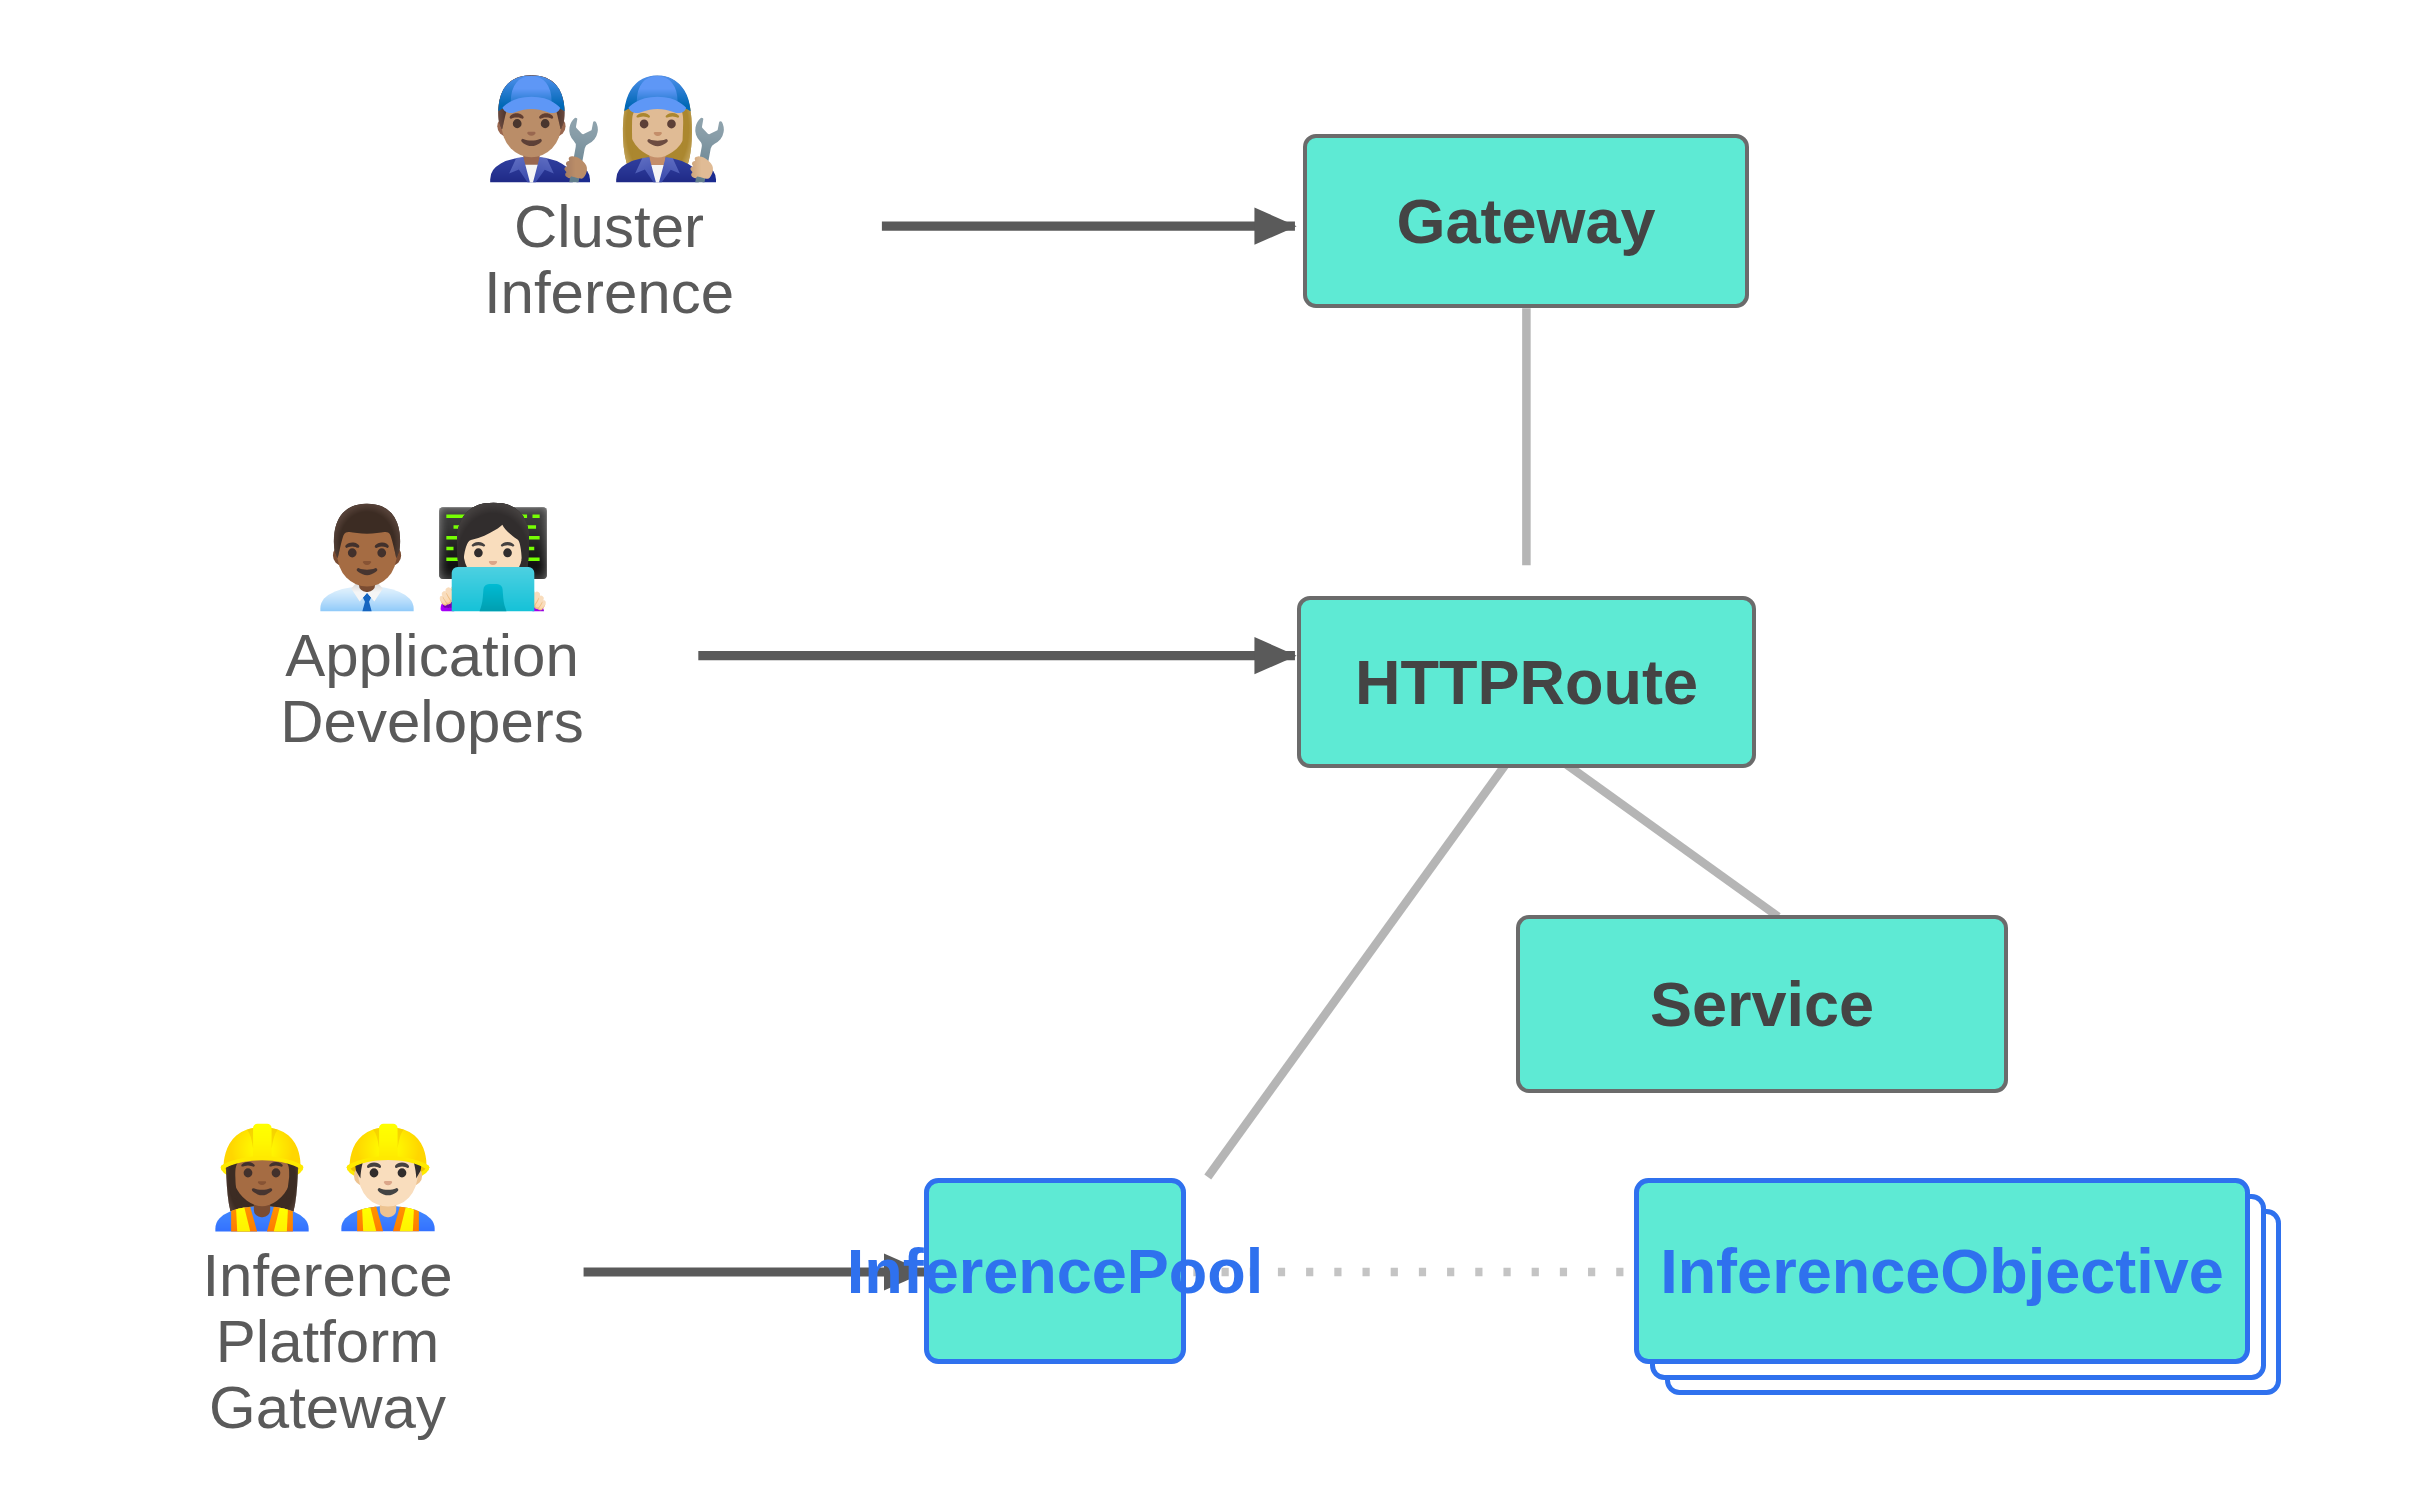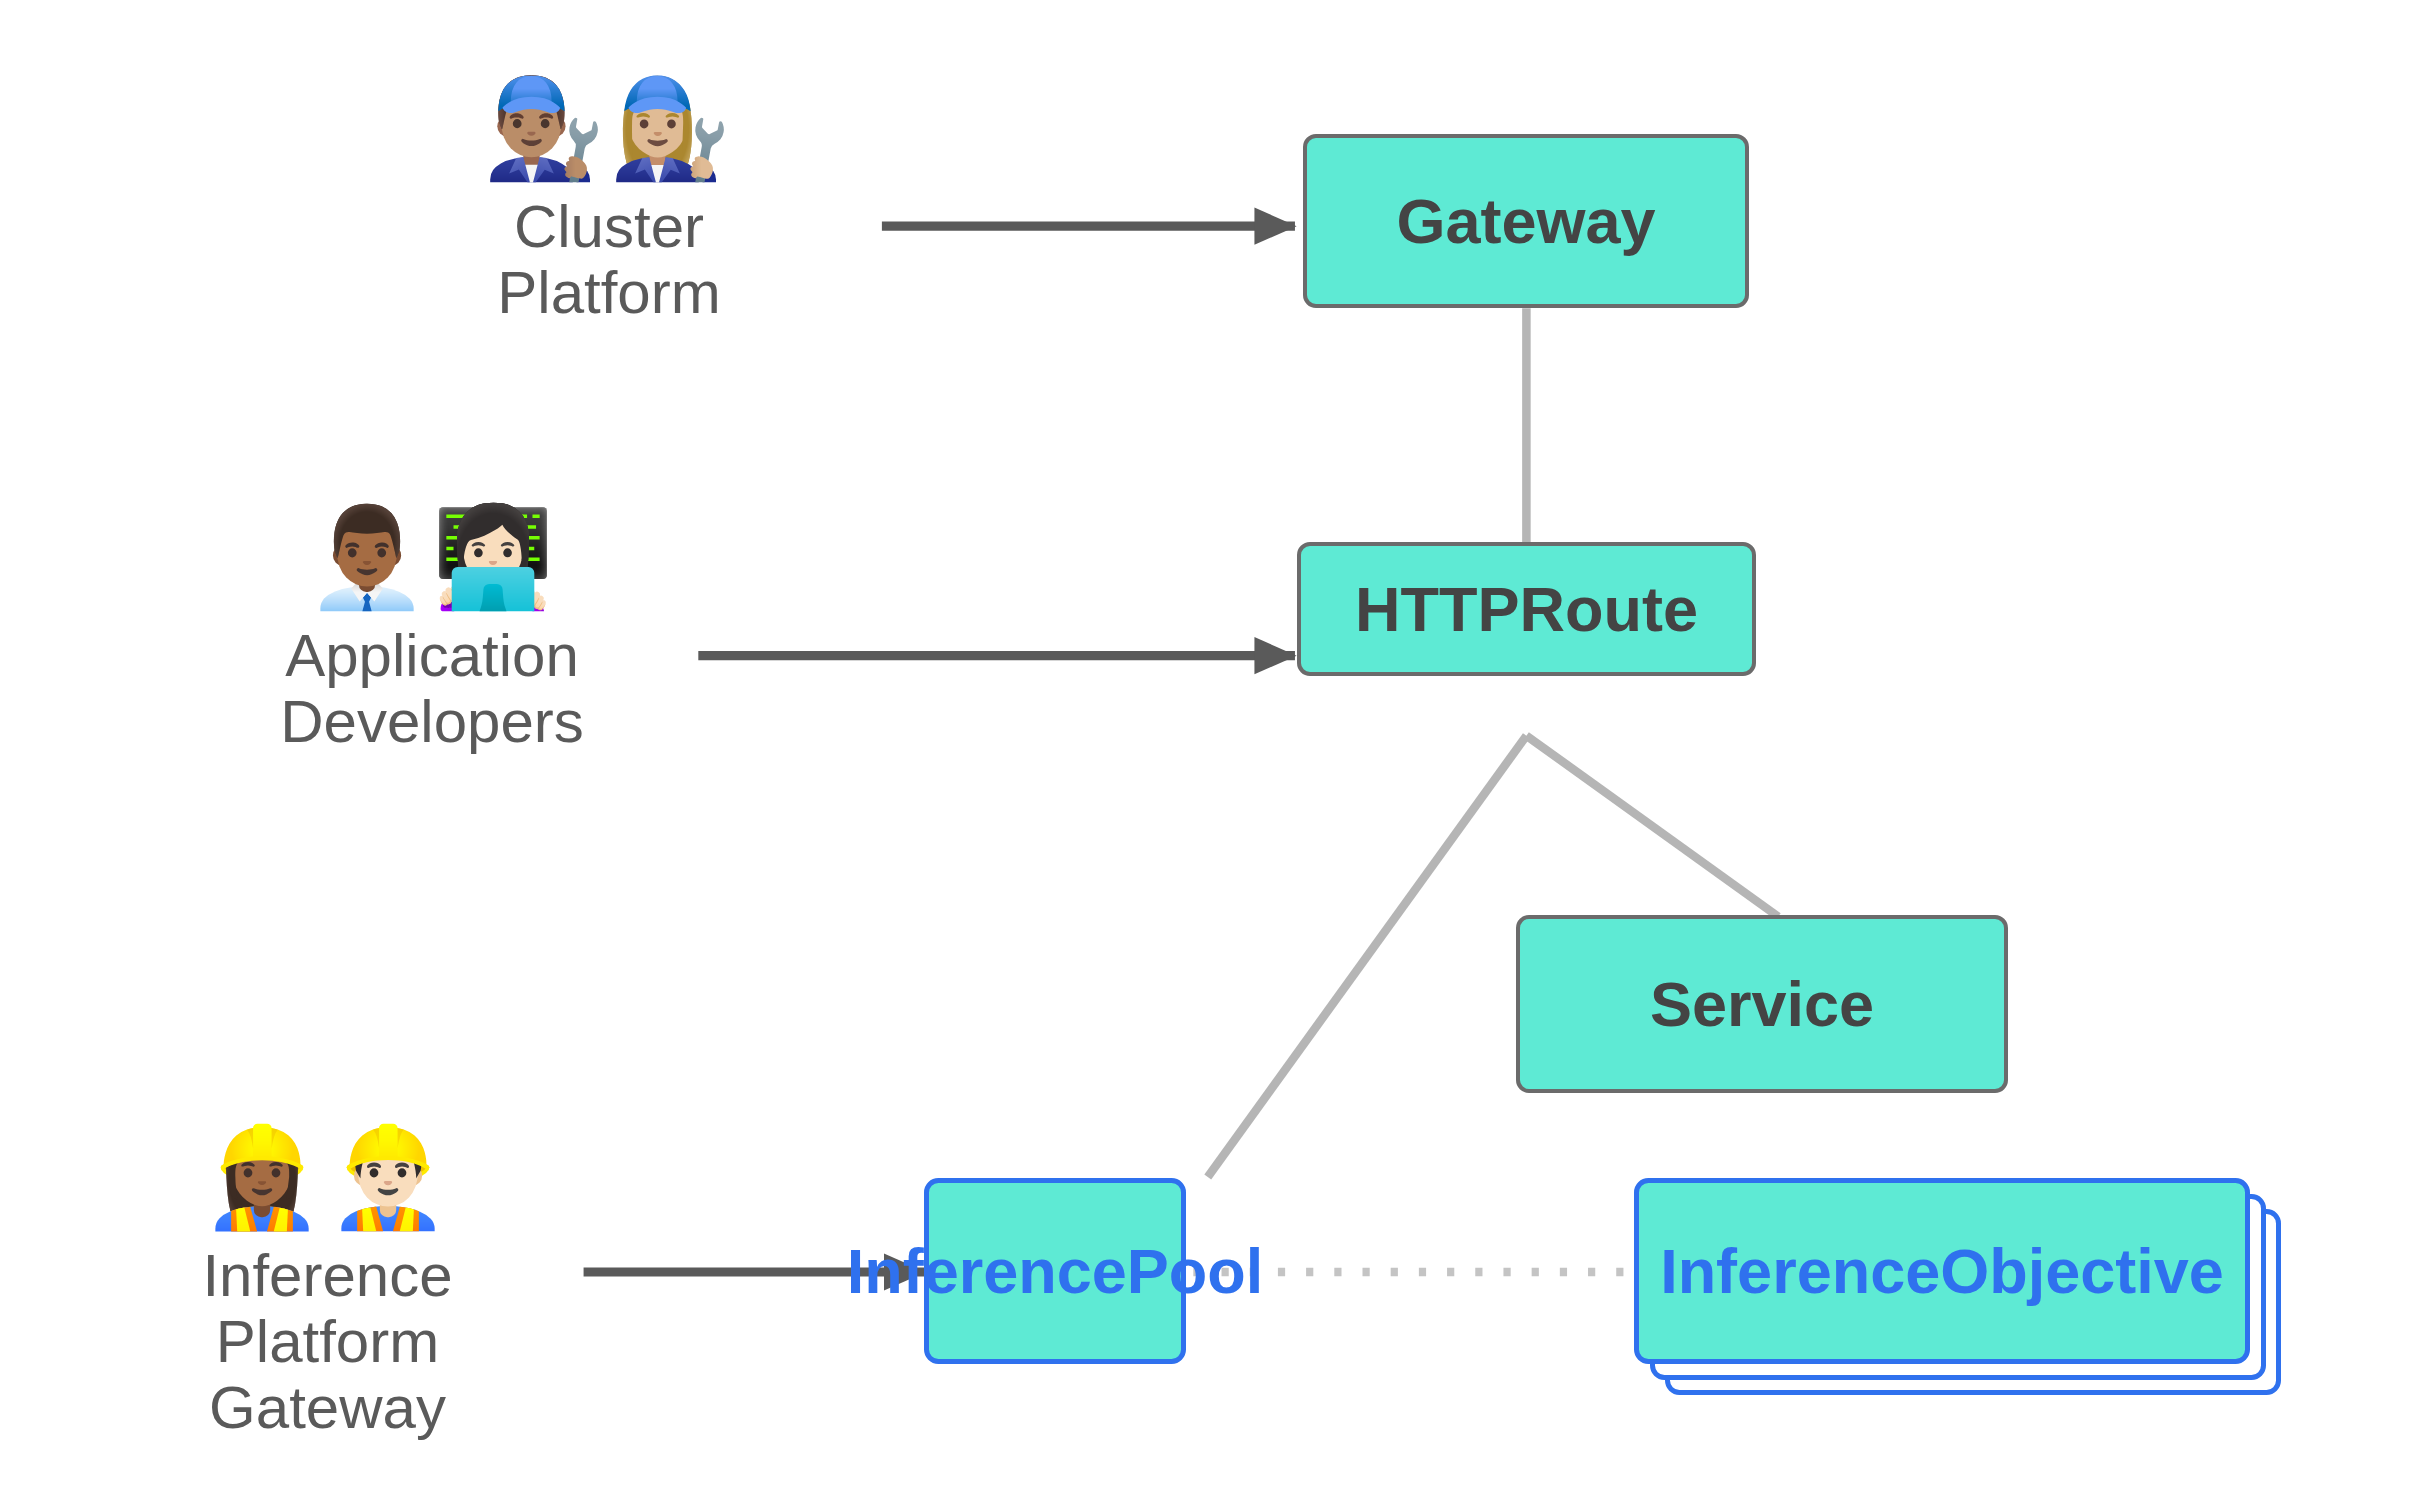--- a/index.html
+++ b/index.html
@@ -112,40 +112,40 @@
     <line x1="2328" y1="1122" x2="1842" y2="1795" stroke="#b5b5b5" stroke-width="13"></line>
 
     <line x1="2328" y1="1122" x2="2712" y2="1398" stroke="#b5b5b5" stroke-width="13"></line>
 
     <line x1="1820" y1="1940" x2="2498" y2="1940" stroke="#c4c4c4" stroke-width="13" stroke-linecap="butt" stroke-dasharray="11 32"></line>
   </svg>
 
   <div class="persona" style="left: 406px; top: 79px; width: 406px;">
     <div class="persona-emojis">👨🏽‍🔧👩🏼‍🔧</div>
     <div class="persona-label">Cluster
-Platform</div>
+Inference</div>
   </div>
 
   <div class="persona" style="left: 229px; top: 508px; width: 406px;">
     <div class="persona-emojis">👨🏾‍💼👩🏻‍💻</div>
     <div class="persona-label">Application
 Developers</div>
   </div>
 
   <div class="persona" style="left: 98px; top: 1128px; width: 459px;">
     <div class="persona-emojis">👷🏾‍♀️👷🏻‍♂️</div>
     <div class="persona-label">Inference
 Platform Gateway</div>
   </div>
 
   <div class="node core" style="left: 1303px; top: 134px; width: 446px; height: 174px;">
     <span>Gateway</span>
   </div>
 
-  <div class="node core" style="left: 1297px; top: 542px; width: 459px; height: 134px;">
+  <div class="node core" style="left: 1297px; top: 596px; width: 459px; height: 172px;">
     <span>HTTPRoute</span>
   </div>
 
   <div class="node core" style="left: 1516px; top: 915px; width: 492px; height: 178px;">
     <span>Service</span>
   </div>
 
   <div class="node highlight" style="left: 924px; top: 1178px; width: 262px; height: 186px;">
     <span>InferencePool</span>
   </div>

